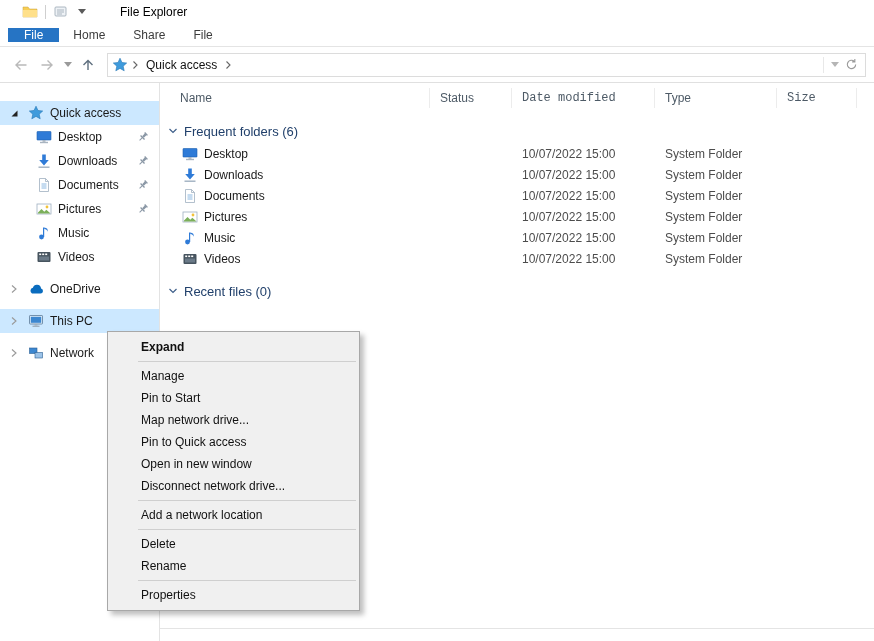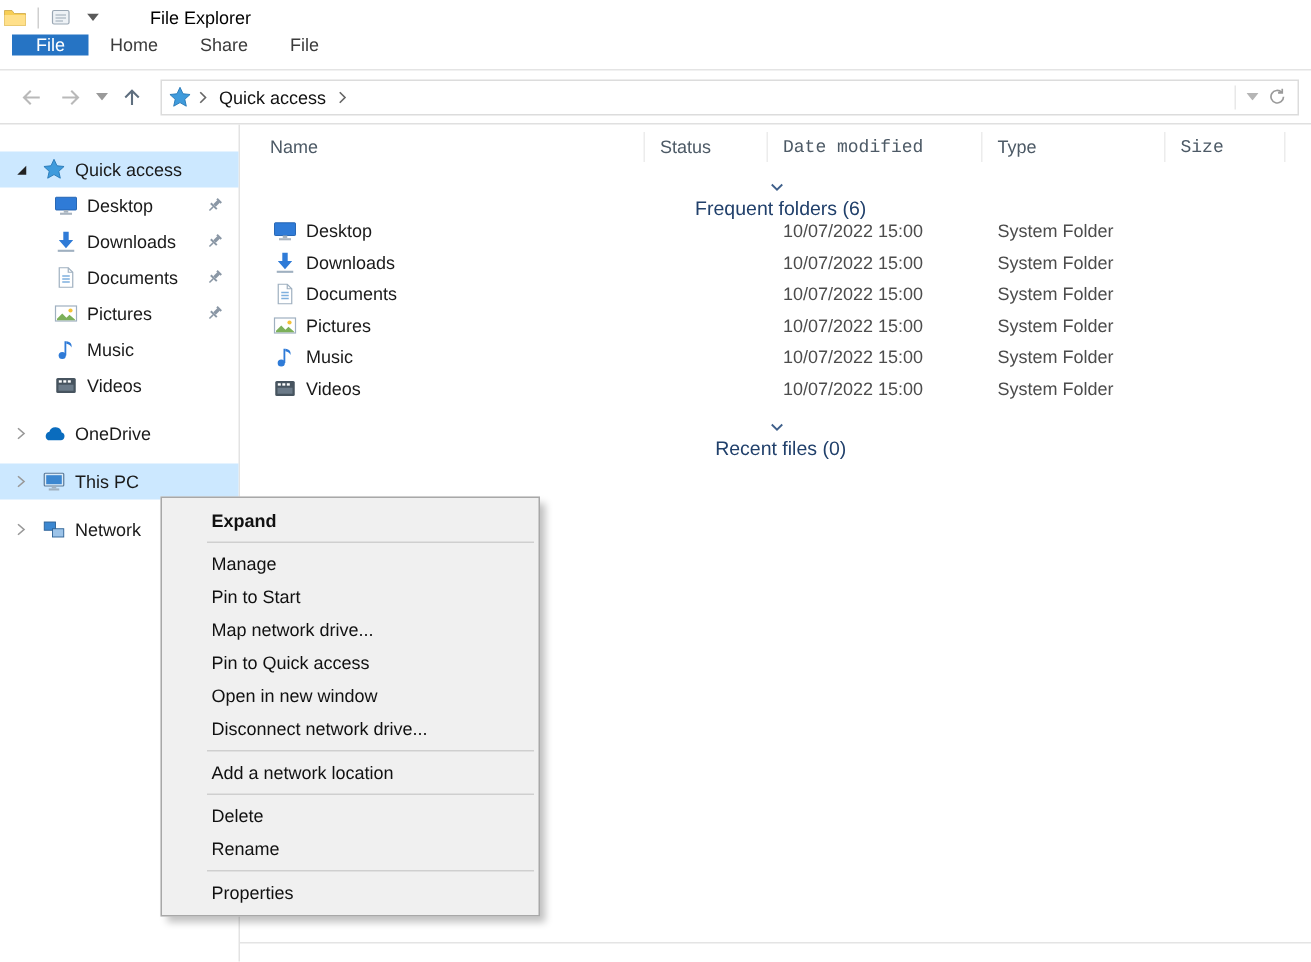--- a/index.html
+++ b/index.html
@@ -1,28 +1,28 @@
 <!DOCTYPE html>
 <html><head>
 <meta charset="utf-8">
 <style>
   * { margin:0; padding:0; box-sizing:border-box; }
   html,body { width:874px; height:641px; }
   body { font-family:"Liberation Sans","DejaVu Sans",sans-serif; font-size:12px; color:#1a1a1a; background:#fff; overflow:hidden; }
   .window { width:874px; height:641px; display:flex; flex-direction:column; position:relative; background:#fff; }
 
   
-  .titlebar { height:23px; display:flex; align-items:center; padding-left:2px; flex:0 0 auto; }
+  .titlebar { height:23px; display:flex; align-items:center; padding-left:22px; flex:0 0 auto; }
   .tb-icon { width:16px; height:16px; display:inline-flex; }
   .qat-sep { width:1px; height:14px; background:#cfcfcf; margin:0 7px; }
   .qat-caret { margin-left:9px; display:inline-flex; }
   .title-text { margin-left:34px; color:#000; white-space:nowrap; }
 
   
-  .ribbon-tabs { height:24px; display:flex; align-items:flex-start; border-bottom:1px solid #e4e4e4; flex:0 0 auto; }
+  .ribbon-tabs { height:24px; display:flex; align-items:center; border-bottom:1px solid #e4e4e4; flex:0 0 auto; }
   .tab { display:flex; align-items:center; padding:0 14px; color:#3c3c3c; cursor:default; }
   .tab-file { background:#2674c4; color:#fff; margin-left:8px; padding:0 16px; }
 
   
   .navbar { height:36px; display:flex; align-items:center; border-bottom:1px solid #e0e0e0; flex:0 0 auto; padding-right:8px; }
   .nav-btn { width:26px; height:26px; display:flex; align-items:center; justify-content:center; flex:0 0 auto; }
   .nav-btn.small { width:15px; }
   .nav-spacer { width:8px; flex:0 0 8px; }
   .addressbar { flex:1; height:24px; border:1px solid #dcdcdc; display:flex; align-items:center; margin-left:6px; padding:0 4px; background:#fff; }
   .crumb-label { margin:0 4px; color:#111; white-space:nowrap; }
@@ -44,21 +44,21 @@
 
   
   .content { flex:1; display:flex; flex-direction:column; min-width:0; position:relative; }
   .col-headers { height:30px; display:flex; align-items:center; flex:0 0 auto; color:#4d5a66; }
   .colh { height:20px; display:flex; align-items:center; border-right:1px solid #ececec; padding-left:10px; white-space:nowrap; }
   .colh.c-name { width:270px; padding-left:20px; }
   .colh.c-status { width:82px; }
   .colh.c-date { width:143px;font-family:Liberation Mono, monospace; }
   .colh.c-type { width:122px; }
   .colh.c-size { width:80px;font-family:Liberation Mono, monospace; }
-  .group-hdr { display:flex; align-items:center; height:24px; margin-top:6px; padding-left:7px; color:#21406b; font-size:13px;flex-direction:column; }
+  .group-hdr { display:flex; align-items:center; height:24px; margin-top:6px; padding-left:7px; color:#21406b; font-size:13px; }
   .group-hdr .gchev { margin-right:5px; display:flex; }
   .row { height:21px; display:flex; align-items:center; }
   .cell { height:100%; display:flex; align-items:center; padding-left:10px; overflow:hidden; white-space:nowrap; }
   .cell.c-name { width:270px; padding-left:22px; color:#1a1a1a; }
   .cell.c-status { width:82px; }
   .cell.c-date { width:143px; color:#4c4c4c; }
   .cell.c-type { width:122px; color:#4c4c4c; }
   .cell.c-size { width:80px; }
   .ficon { width:16px; height:16px; display:inline-flex; margin-right:6px; flex:0 0 16px; }
   .bottombar { margin-top:auto; height:13px; border-top:1px solid #e4e4e4; }

